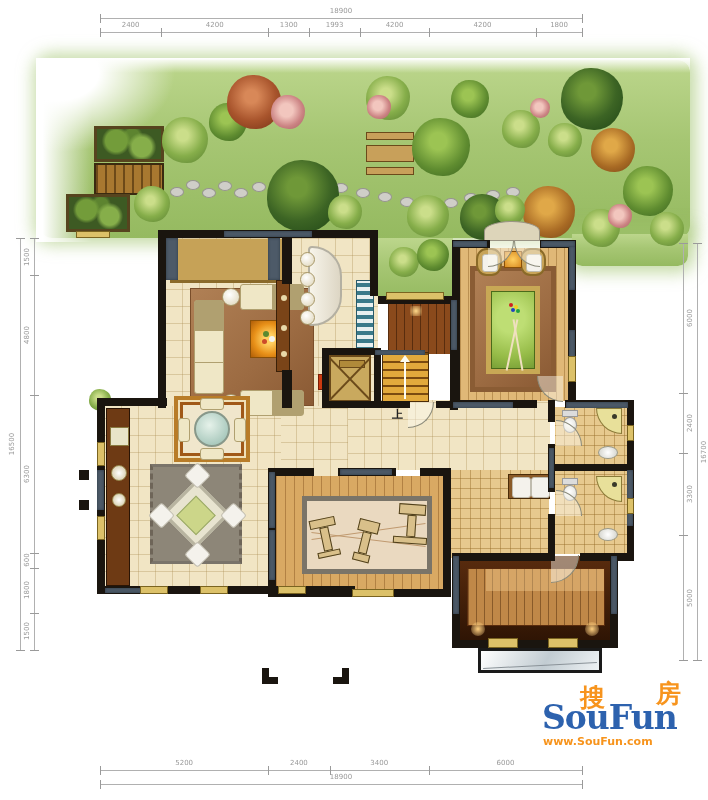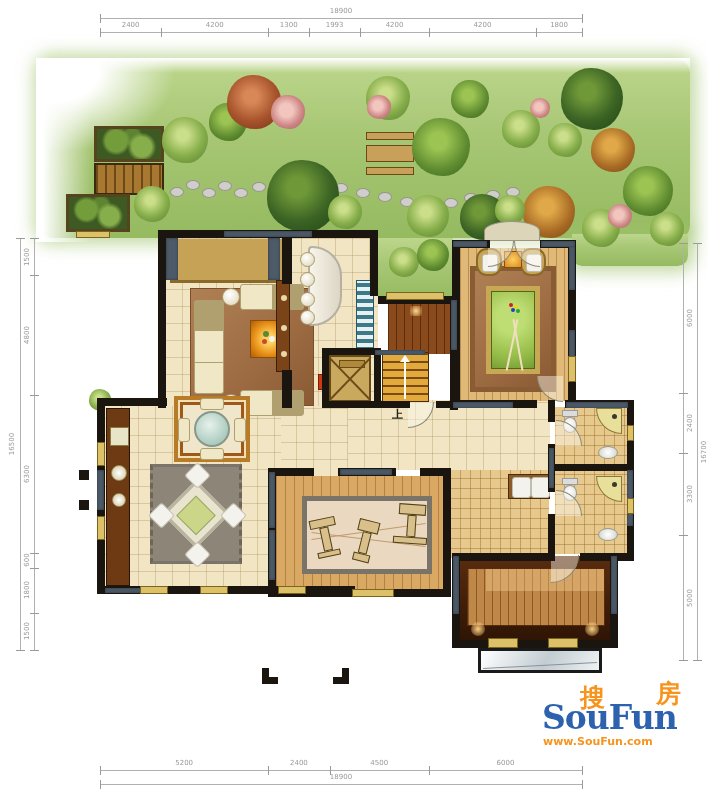--- a/index.html
+++ b/index.html
@@ -398,21 +398,21 @@
       <div class="dim-line" style="left: 100px; top: 784px; width: 482px; height: 1px;"></div>
       <div class="dim-tick" style="left: 100px; top: 780px; width: 1px; height: 9px;"></div>
       <div class="dim-tick" style="left: 582px; top: 780px; width: 1px; height: 9px;"></div>
       <div class="dim-label" style="left: 341px; top: 781px; width: auto; height: auto; transform: translate(-50%, -100%);">18900</div>
       <div class="dim-line" style="left: 100px; top: 770px; width: 482px; height: 1px;"></div>
       <div class="dim-tick" style="left: 100px; top: 766px; width: 1px; height: 9px;"></div>
       <div class="dim-label" style="left: 184.159px; top: 767px; width: auto; height: auto; transform: translate(-50%, -100%);">5200</div>
       <div class="dim-tick" style="left: 268.317px; top: 766px; width: 1px; height: 9px;"></div>
       <div class="dim-label" style="left: 298.921px; top: 767px; width: auto; height: auto; transform: translate(-50%, -100%);">2400</div>
       <div class="dim-tick" style="left: 329.524px; top: 766px; width: 1px; height: 9px;"></div>
-      <div class="dim-label" style="left: 379.254px; top: 767px; width: auto; height: auto; transform: translate(-50%, -100%);">4500</div>
+      <div class="dim-label" style="left: 379.254px; top: 767px; width: auto; height: auto; transform: translate(-50%, -100%);">3400</div>
       <div class="dim-tick" style="left: 428.984px; top: 766px; width: 1px; height: 9px;"></div>
       <div class="dim-label" style="left: 505.492px; top: 767px; width: auto; height: auto; transform: translate(-50%, -100%);">6000</div>
       <div class="dim-tick" style="left: 582px; top: 766px; width: 1px; height: 9px;"></div>
     </div>
   <div class="abs" style="left:0;top:0;">
       <div class="dim-line" style="left: 20px; top: 238px; width: 1px; height: 412px;"></div>
       <div class="dim-tick" style="left: 16px; top: 238px; width: 9px; height: 1px;"></div>
       <div class="dim-tick" style="left: 16px; top: 650px; width: 9px; height: 1px;"></div>
       <div class="dim-label" style="left: 12px; top: 444px; width: auto; height: auto; transform: translate(-50%, -50%) rotate(-90deg);">16500</div>
       <div class="dim-line" style="left: 34px; top: 238px; width: 1px; height: 412px;"></div>

